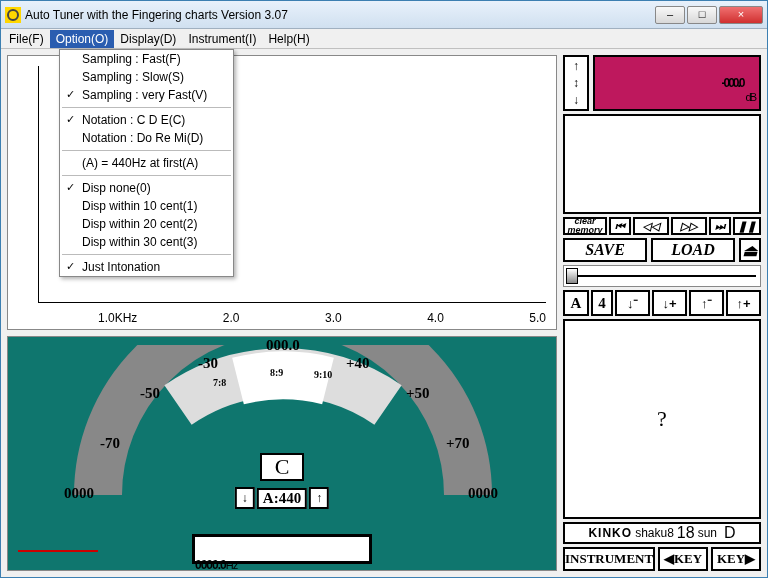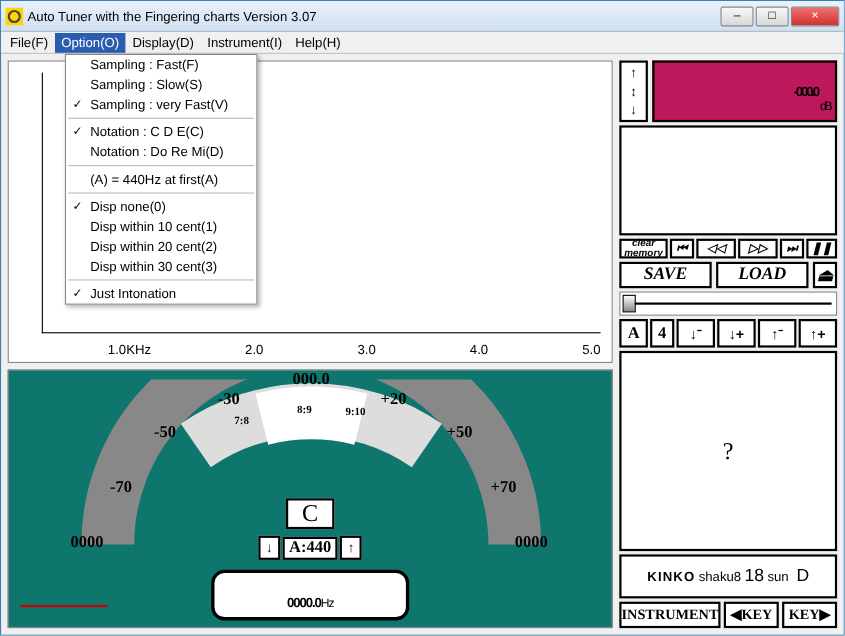--- a/index.html
+++ b/index.html
@@ -36,33 +36,33 @@
 .mbtn { border: 2px solid #000; background: #fff; display: flex; align-items: center; justify-content: center; font-style: italic; font-weight: bold; font-size: 11px; cursor:pointer; text-align:center; line-height:1; }
 .sl-row { display: flex; height: 24px; gap: 4px; }
 .sl-btn { flex: 1; border: 2px solid #000; background: #fff; display: flex; align-items: center; justify-content: center; font-weight: bold; font-style: italic; font-family: "Times New Roman", serif; font-size: 16px; cursor:pointer; }
 .slider-row { height: 22px; border: 1px solid #888; background: #fff; position: relative; }
 .slider-track { position: absolute; top: 9px; left: 4px; right: 4px; height: 2px; background: #000; }
 .slider-thumb { position: absolute; left: 2px; top: 2px; width: 12px; height: 16px; background: linear-gradient(#fff,#888); border: 1px solid #000; }
 .a4-row { display: flex; height: 26px; gap: 2px; }
 .aval { border: 2px solid #000; background: #fff; display: flex; align-items: center; justify-content: center; font-weight: bold; font-family: "Times New Roman", serif; font-size: 15px; }
 .smallbtn { border: 2px solid #000; background: #fff; display: flex; align-items: center; justify-content: center; font-weight: bold; font-size: 13px; cursor:pointer; }
 .q-box { flex: 1; display: flex; align-items: center; justify-content: center; font-family: "Times New Roman", serif; font-size: 22px; }
-.kinko-row { height: 40px; border: 2px solid #000; background: #fff; display: flex; align-items: center; justify-content: center; gap: 3px; font-family: "Times New Roman", serif; }
+.kinko-row { height: 22px; border: 2px solid #000; background: #fff; display: flex; align-items: center; justify-content: center; gap: 3px; font-family: "Times New Roman", serif; }
 .kinko-row .brand { font-weight: 900; letter-spacing: 1px; }
 .bottom-row { display: flex; height: 24px; gap: 3px; }
 .bbtn { border: 2px solid #000; background: #fff; display: flex; align-items: center; justify-content: center; font-weight: bold; font-family: "Times New Roman", serif; font-size: 13px; cursor:pointer; }
 
 
 .arc-label { position: absolute; font-family: "Times New Roman", serif; font-size: 15px; font-weight: bold; }
 .arc-0000 { font-size: 15px; }
 .note-box { position: absolute; left: 50%; transform: translateX(-50%); top: 116px; width: 44px; height: 28px; border: 2px solid #000; background: #fff; font-family: "Times New Roman", serif; font-size: 22px; text-align: center; line-height: 24px; }
 .a440-row { position: absolute; left: 50%; transform: translateX(-50%); top: 150px; display: flex; align-items: center; height: 22px; }
 .a440-box { border: 2px solid #000; background: #fff; padding: 0 4px; font-family: "Times New Roman", serif; font-size: 15px; font-weight: bold; }
 .a440-arrow { width: 20px; height: 22px; border: 2px solid #000; background: #fff; text-align: center; line-height: 18px; font-weight: bold; cursor:pointer; margin: 0 2px; }
-.hz-display { position: absolute; left: 50%; transform: translateX(-50%); bottom: 6px; width: 180px; height: 46px; border: 3px solid #000; border-radius: 12px; background: #fff; font-family: "Arial Black", sans-serif; font-weight: 900; font-size: 34px; text-align: center; line-height: 40px; letter-spacing: -1px; }
+.hz-display { position: absolute; left: 50%; transform: translateX(-50%); bottom: 6px; width: 180px; height: 30px; border: 3px solid #000; border-radius: 0; background: #fff; font-family: "Arial Black", sans-serif; font-weight: 900; font-size: 34px; text-align: left; line-height: 40px; letter-spacing: -1px; }
 .hz-display .hzu { font-size: 11px; font-weight: normal; vertical-align: baseline; }
 .arc-svg { position: absolute; top: 8px; left: 40px; }
 </style>
 </head>
 <body>
 
 <div class="window">
   <div class="titlebar">
     <span class="titlebar-icon"></span>
     <span class="titlebar-text">Auto Tuner with the Fingering charts  Version 3.07</span>
@@ -113,21 +113,21 @@
       </div>
 
       <div class="meter">
         <svg class="arc-svg" width="470" height="160">
           <path d="M 50,150 A 185,185 0 0 1 420,150" stroke="#888" stroke-width="48" fill="none"></path>
           <path d="M 130,60 A 185,185 0 0 1 340,60" stroke="#ddd" stroke-width="48" fill="none"></path>
           <path d="M 190,36 A 185,185 0 0 1 280,36" stroke="#fff" stroke-width="48" fill="none"></path>
         </svg>
         <div class="arc-label" style="left:258px;top:0px;">000.0</div>
         <div class="arc-label" style="left:190px;top:18px;">-30</div>
-        <div class="arc-label" style="left:338px;top:18px;">+20</div>
+        <div class="arc-label" style="left:338px;top:18px;">+40</div>
         <div class="arc-label" style="left:132px;top:48px;">-50</div>
         <div class="arc-label" style="left:398px;top:48px;">+50</div>
         <div class="arc-label" style="left:92px;top:98px;">-70</div>
         <div class="arc-label" style="left:438px;top:98px;">+70</div>
         <div class="arc-label arc-0000" style="left:56px;top:148px;">0000</div>
         <div class="arc-label arc-0000" style="left:460px;top:148px;">0000</div>
         <div class="arc-label" style="left:205px;top:40px;font-size:10px;">7:8</div>
         <div class="arc-label" style="left:262px;top:30px;font-size:10px;">8:9</div>
         <div class="arc-label" style="left:306px;top:32px;font-size:10px;">9:10</div>
 

